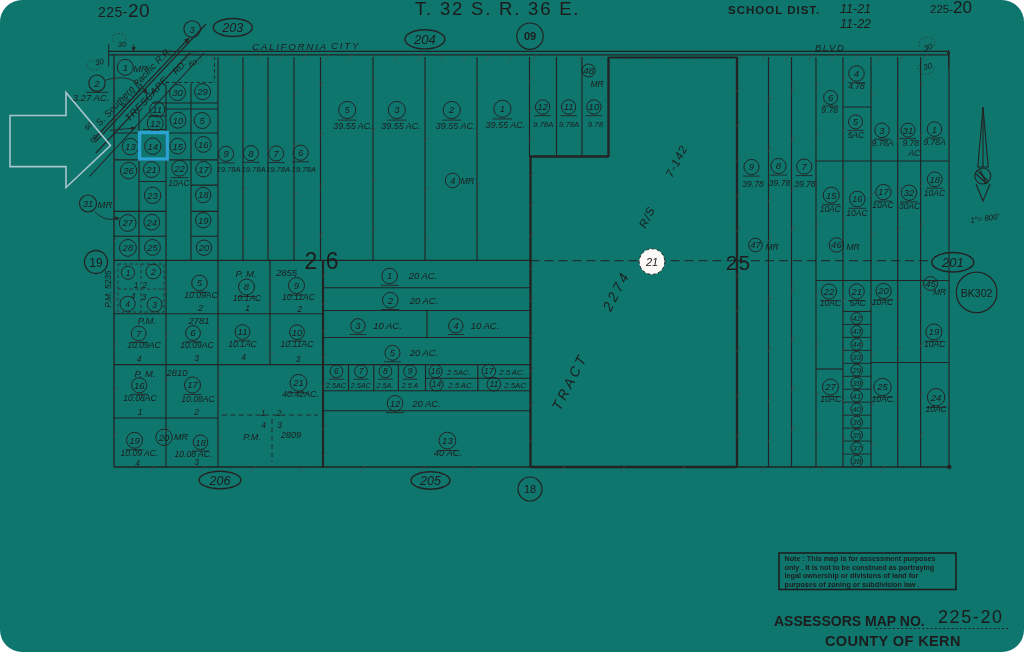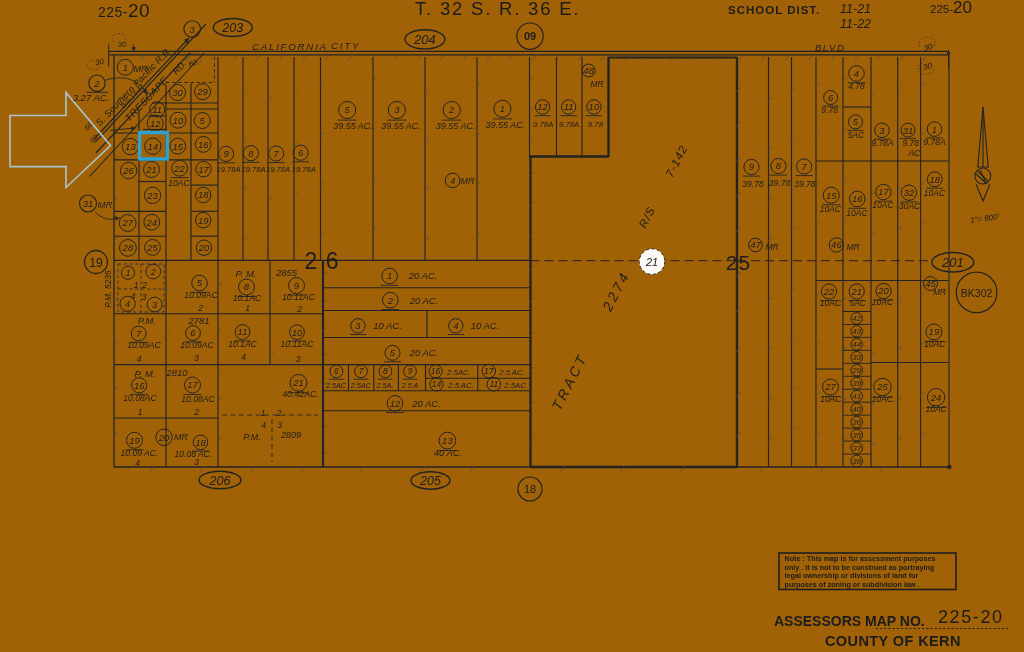--- a/index.html
+++ b/index.html
@@ -1,14 +1,14 @@
 <!DOCTYPE html>
 <html><head><meta charset="utf-8"><style>
 html,body{margin:0;padding:0;background:#ffffff;}
-.wrap{width:1024px;height:652px;position:relative;background:#a16207;overflow:hidden;}
+.wrap{width:1024px;height:652px;position:relative;background:#0f766e;overflow:hidden;border-radius:22px;}
 text{fill:#1c1c1c;font-family:"Liberation Sans",sans-serif;}
 .i{font-style:italic;text-anchor:middle;}
 .p{font-style:normal;text-anchor:middle;}
 </style></head>
 <body>
 <div class="wrap">
 <svg width="1024" height="652" viewBox="0 0 1024 652">
 
 <text x="98" y="17" class="p" font-size="14" style="text-anchor:start" letter-spacing="0.5"><tspan font-size="14">225-</tspan><tspan font-size="19">20</tspan></text>
 

